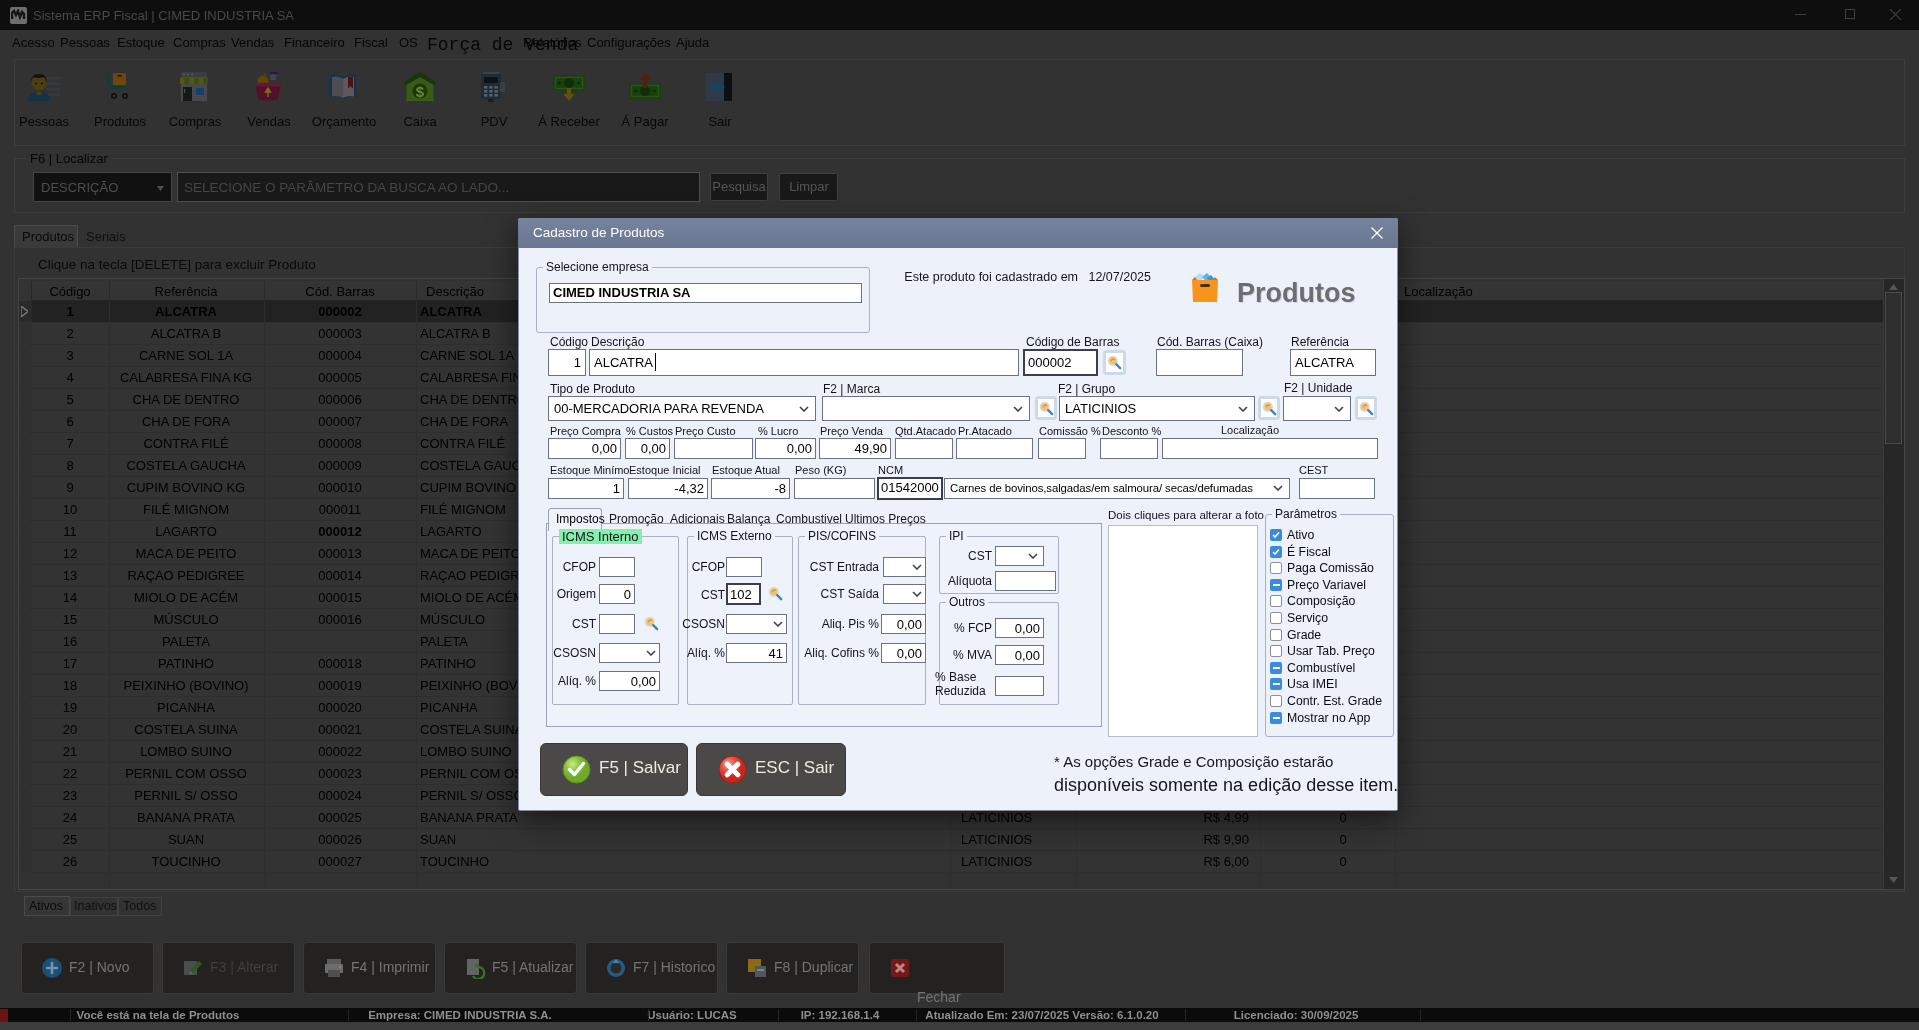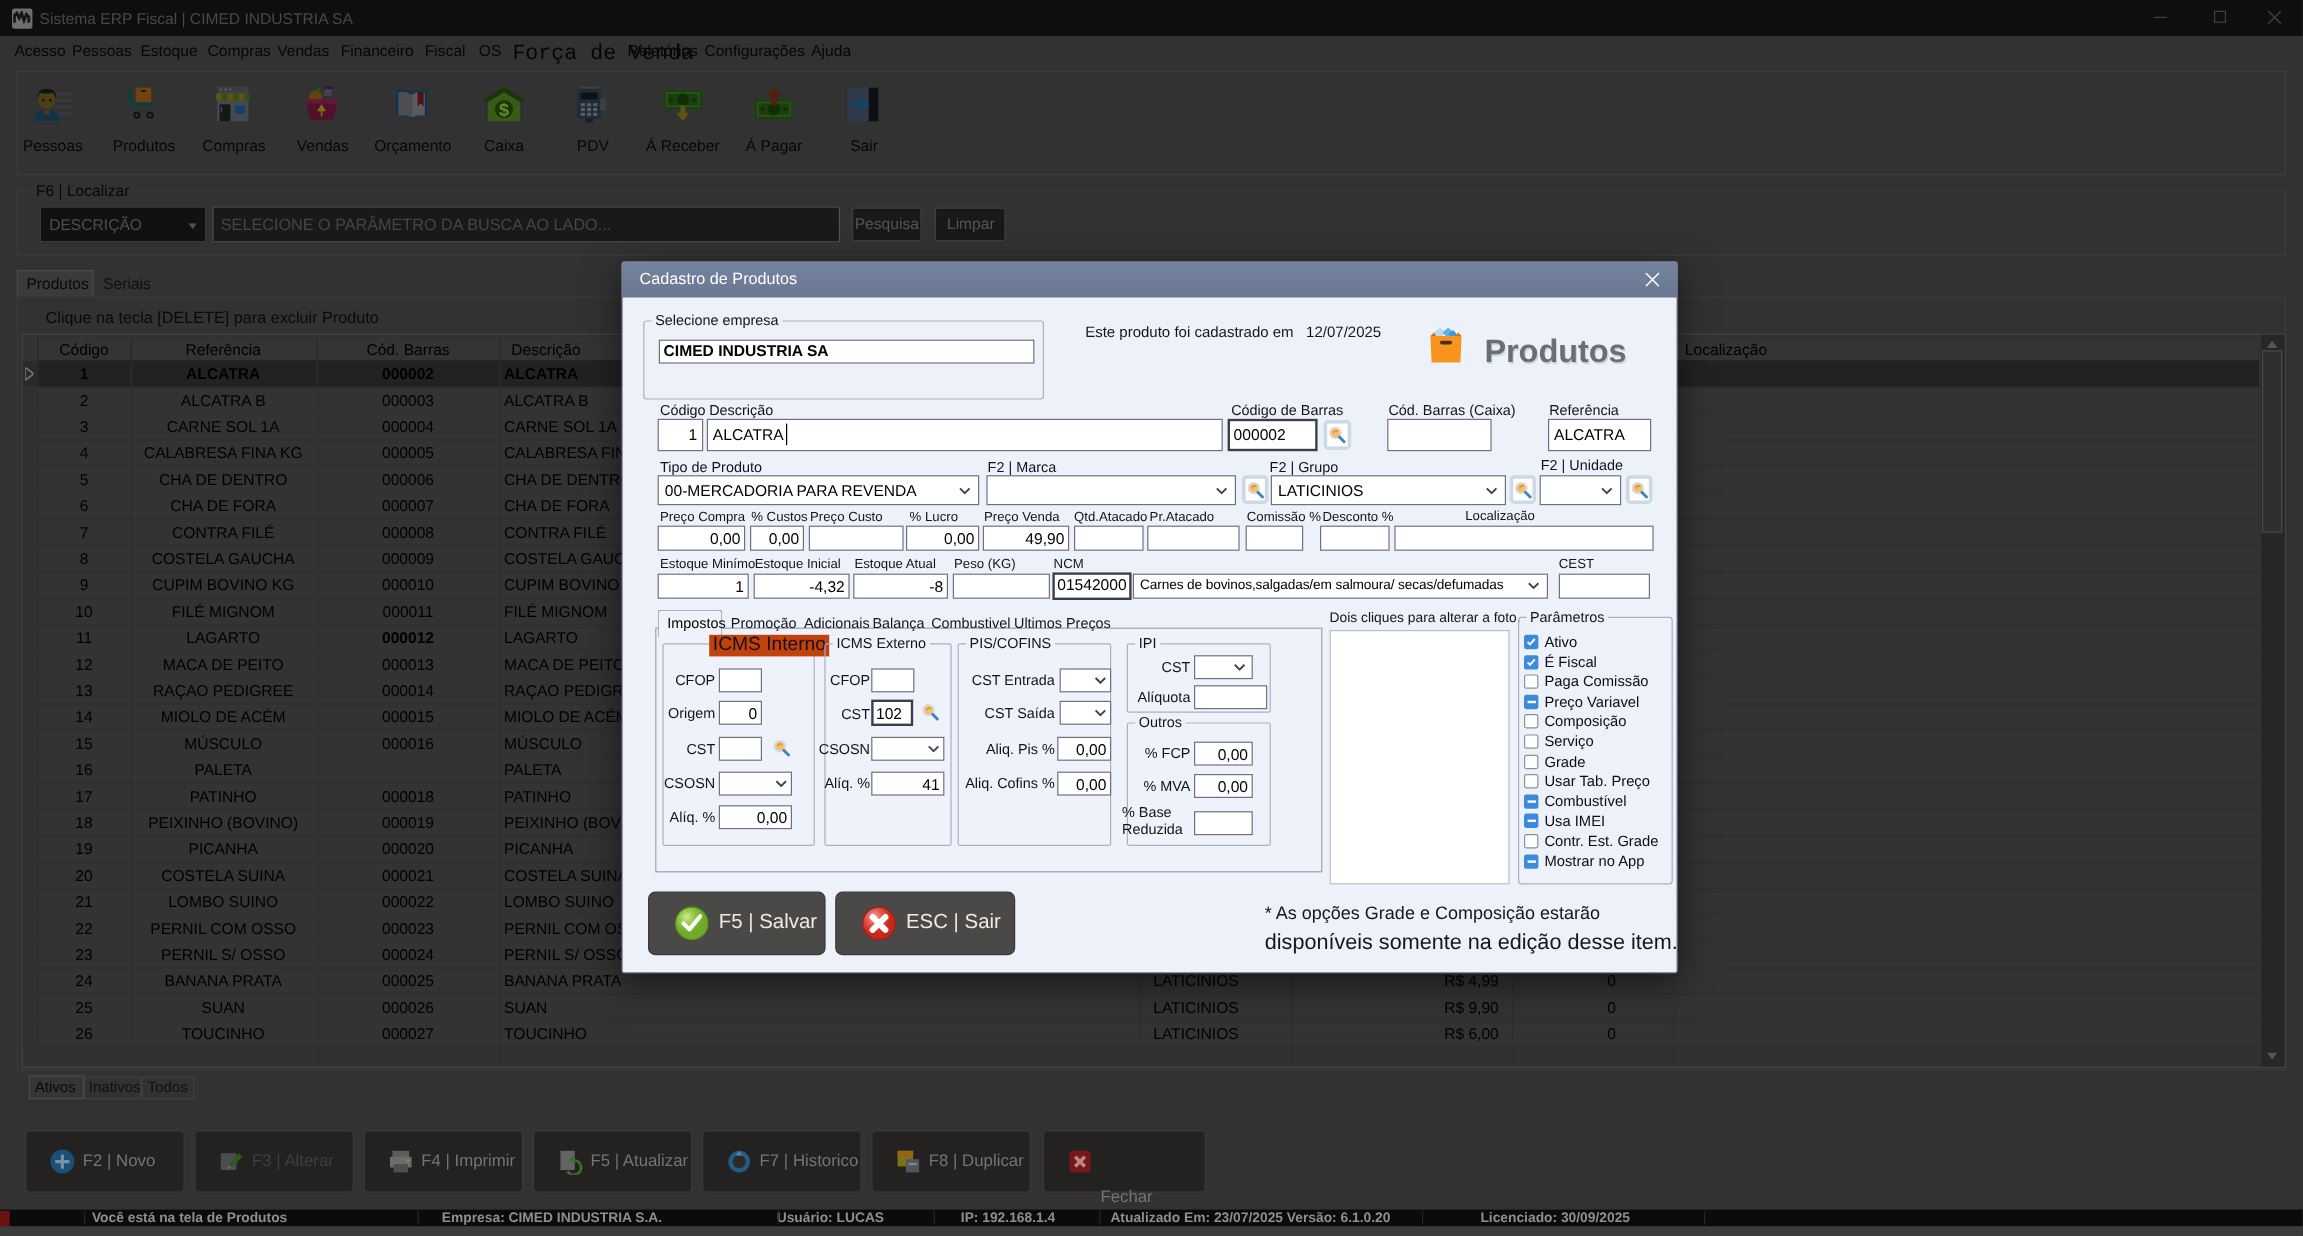--- a/index.html
+++ b/index.html
@@ -584,21 +584,21 @@
 <div class="ab " style="left:1299px;top:478px;width:76px;height:21px;background:#fff;border:1px solid #6b7283;"></div>
 <div class="ab " style="left:546px;top:523px;width:556px;height:204px;border:1px solid #9aa2b6;background:#eef2fa;"></div>
 <div class="ab " style="left:548px;top:508px;width:54px;height:23px;background:#f0f3fb;border:1px solid #9aa2b6;border-bottom:none;border-radius:3px 3px 0 0;"></div>
 <div class="ab " style="left:556px;top:512px;color:#000;font-size:12px;">Impostos</div>
 <div class="ab " style="left:609px;top:512px;color:#15151e;font-size:12px;">Promoção</div>
 <div class="ab " style="left:670px;top:512px;color:#15151e;font-size:12px;">Adicionais</div>
 <div class="ab " style="left:727px;top:512px;color:#15151e;font-size:12px;">Balança</div>
 <div class="ab " style="left:776px;top:512px;color:#15151e;font-size:12px;">Combustivel</div>
 <div class="ab " style="left:845px;top:512px;color:#15151e;font-size:12px;">Ultimos Preços</div>
 <div class="ab " style="left:552px;top:536px;width:127px;height:169px;border:1px solid #a9b1c2;border-radius:2px;"></div>
-<div class="ab " style="left:559px;top:529px;color:#13131c;font-size:16px;white-space:nowrap;background:#c2410c;padding:0 3px;margin-left:32px;">ICMS Interno</div>
+<div class="ab " style="left:559px;top:529px;color:#13131c;font-size:13px;white-space:nowrap;background:#86efac;padding:0 3px;">ICMS Interno</div>
 <div class="ab " style="left:687px;top:536px;width:106px;height:169px;border:1px solid #a9b1c2;border-radius:2px;"></div>
 <div class="ab " style="left:694px;top:529px;color:#13131c;font-size:12px;white-space:nowrap;background:#eef2fa;padding:0 3px;">ICMS Externo</div>
 <div class="ab " style="left:798px;top:536px;width:128px;height:169px;border:1px solid #a9b1c2;border-radius:2px;"></div>
 <div class="ab " style="left:805px;top:529px;color:#13131c;font-size:12px;white-space:nowrap;background:#eef2fa;padding:0 3px;">PIS/COFINS</div>
 <div class="ab " style="left:939px;top:536px;width:120px;height:58px;border:1px solid #a9b1c2;border-radius:2px;"></div>
 <div class="ab " style="left:946px;top:529px;color:#13131c;font-size:12px;white-space:nowrap;background:#eef2fa;padding:0 3px;">IPI</div>
 <div class="ab " style="left:939px;top:602px;width:120px;height:103px;border:1px solid #a9b1c2;border-radius:2px;"></div>
 <div class="ab " style="left:946px;top:595px;color:#13131c;font-size:12px;white-space:nowrap;background:#eef2fa;padding:0 3px;">Outros</div>
 <div class="ab " style="left:196px;top:560px;width:400px;text-align:right;white-space:nowrap;color:#13131c;font-size:12px;">CFOP</div>
 <div class="ab " style="left:599px;top:557px;width:36px;height:20px;background:#fff;border:1px solid #6b7283;"></div>

